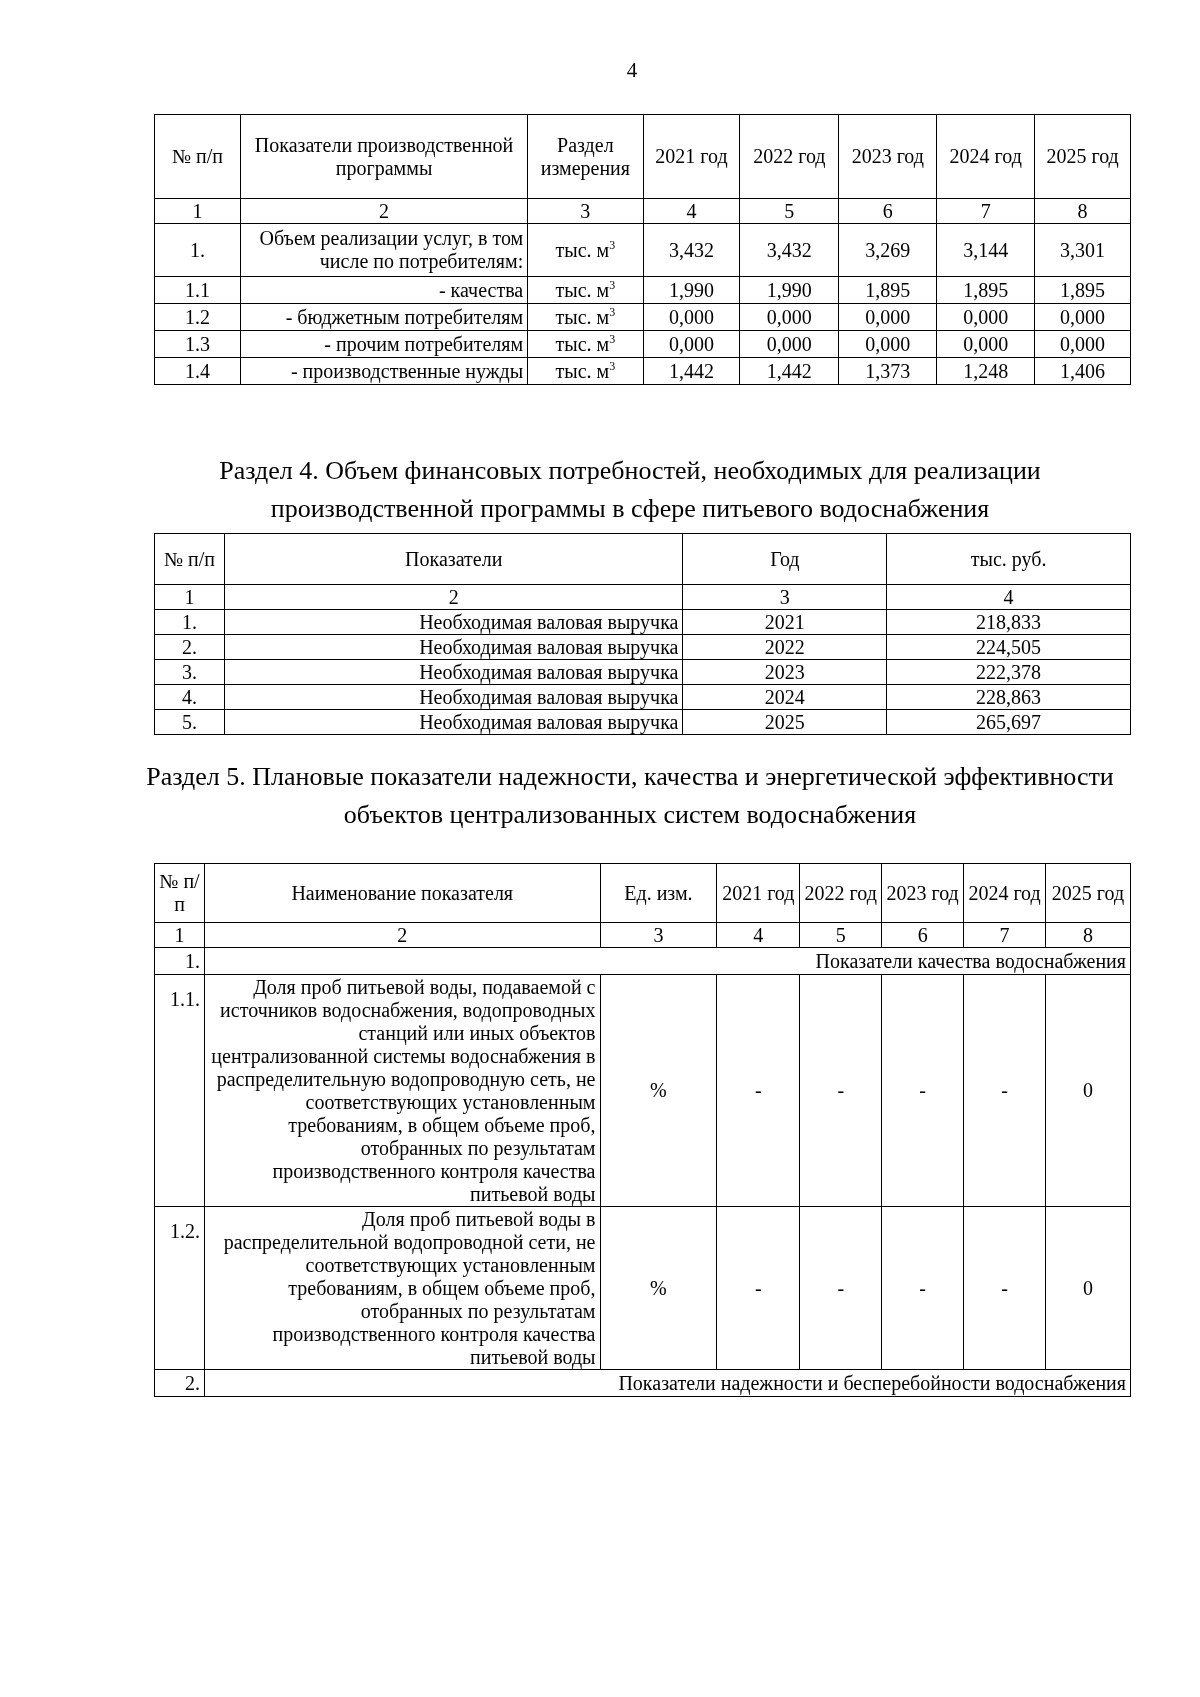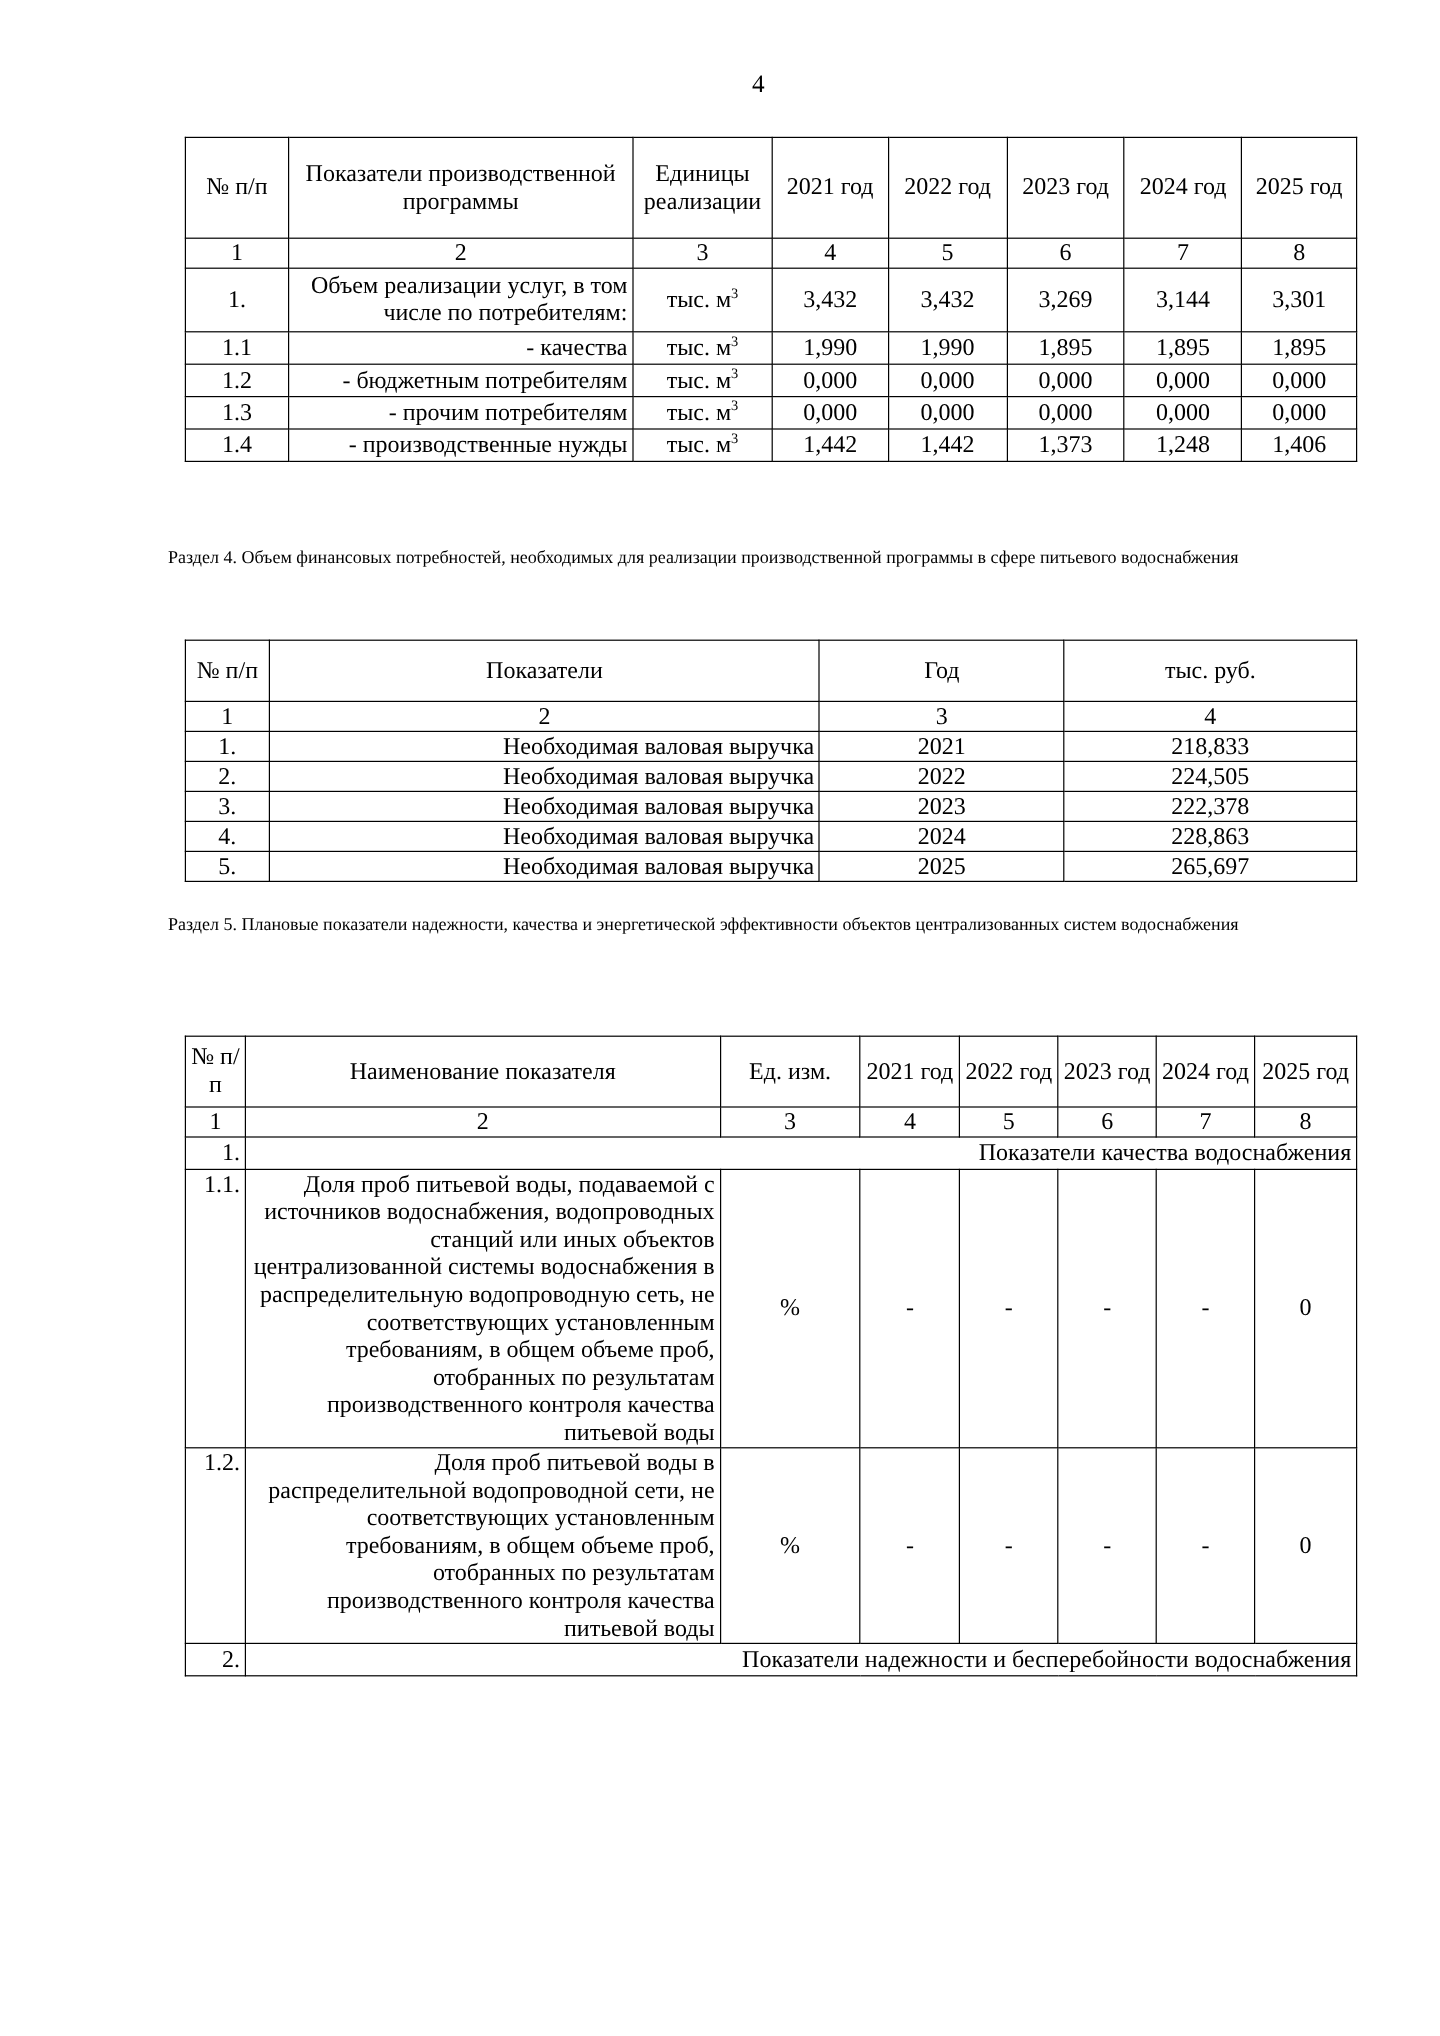--- a/index.html
+++ b/index.html
@@ -2,36 +2,36 @@
 <html><head>
 <meta charset="utf-8">
 <style>
   html, body { margin: 0; padding: 0; background: #ffffff; }
   body { width: 1200px; height: 1697px; position: relative; font-family: "Liberation Serif", "DejaVu Serif", serif; color: #000; }
   .page-num { position: absolute; top: 58px; left: 0; width: 1264px; text-align: center; font-size: 21px; }
   table { border-collapse: collapse; position: absolute; font-size: 20px; line-height: 23px; margin-left: 11px; }
   td, th { border: 1.5px solid #000; padding: 0 4px; font-weight: normal; }
   .c { text-align: center; }
   .l { text-align: right; }
-  .heading { position: absolute; left: 140px; width: 980px; font-size: 15px; line-height: 27px; }
+  .heading { position: absolute; left: 140px; width: 980px; text-align: center; font-size: 26px; line-height: 38px; }
   sup { font-size: 12px; line-height: 0; vertical-align: 8px; }
   #t1 { left: 143px; top: 114px; width: 977px; }
   #t1 th { height: 83px; }
   #t1 .idx td { height: 24px; }
   #t1 .r-main td { height: 52px; }
   #t1 .r-sub td { height: 26px; }
   #t2 { left: 143px; top: 533px; width: 977px; }
   #t2 th { height: 50px; }
   #t2 td { height: 24px; }
   #t3 { left: 143px; top: 863px; width: 977px; }
   #t3 th { height: 58px; }
   #t3 .idx td { height: 24px; }
   #t3 .grp td { height: 26px; }
   #t3 .desc { vertical-align: top; padding-top: 1px; }
-  #t3 .rnum { vertical-align: top; padding-top: 1px; }
+  #t3 .rnum { vertical-align: top; padding-top: 13px; }
 </style>
 </head>
 <body>
 
 <div class="page-num">4</div>
 
 <table id="t1">
   <colgroup>
     <col style="width:79px">
       <col style="width:264px">
@@ -39,21 +39,21 @@
     <col style="width:89px">
       <col style="width:91px">
       <col style="width:90px">
       <col style="width:90px">
       <col style="width:88px">
   </colgroup>
   <tbody>
       <tr>
     <th class="c">№ п/п</th>
     <th class="c">Показатели производственной программы</th>
-    <th class="c">Единицы реализации</th>
+    <th class="c">Раздел измерения</th>
     <th class="c">2021 год</th>
     <th class="c">2022 год</th>
     <th class="c">2023 год</th>
     <th class="c">2024 год</th>
     <th class="c">2025 год</th>
   </tr>
   <tr class="idx">
     <td class="c">1</td>
     <td class="c">2</td>
     <td class="c">3</td>

